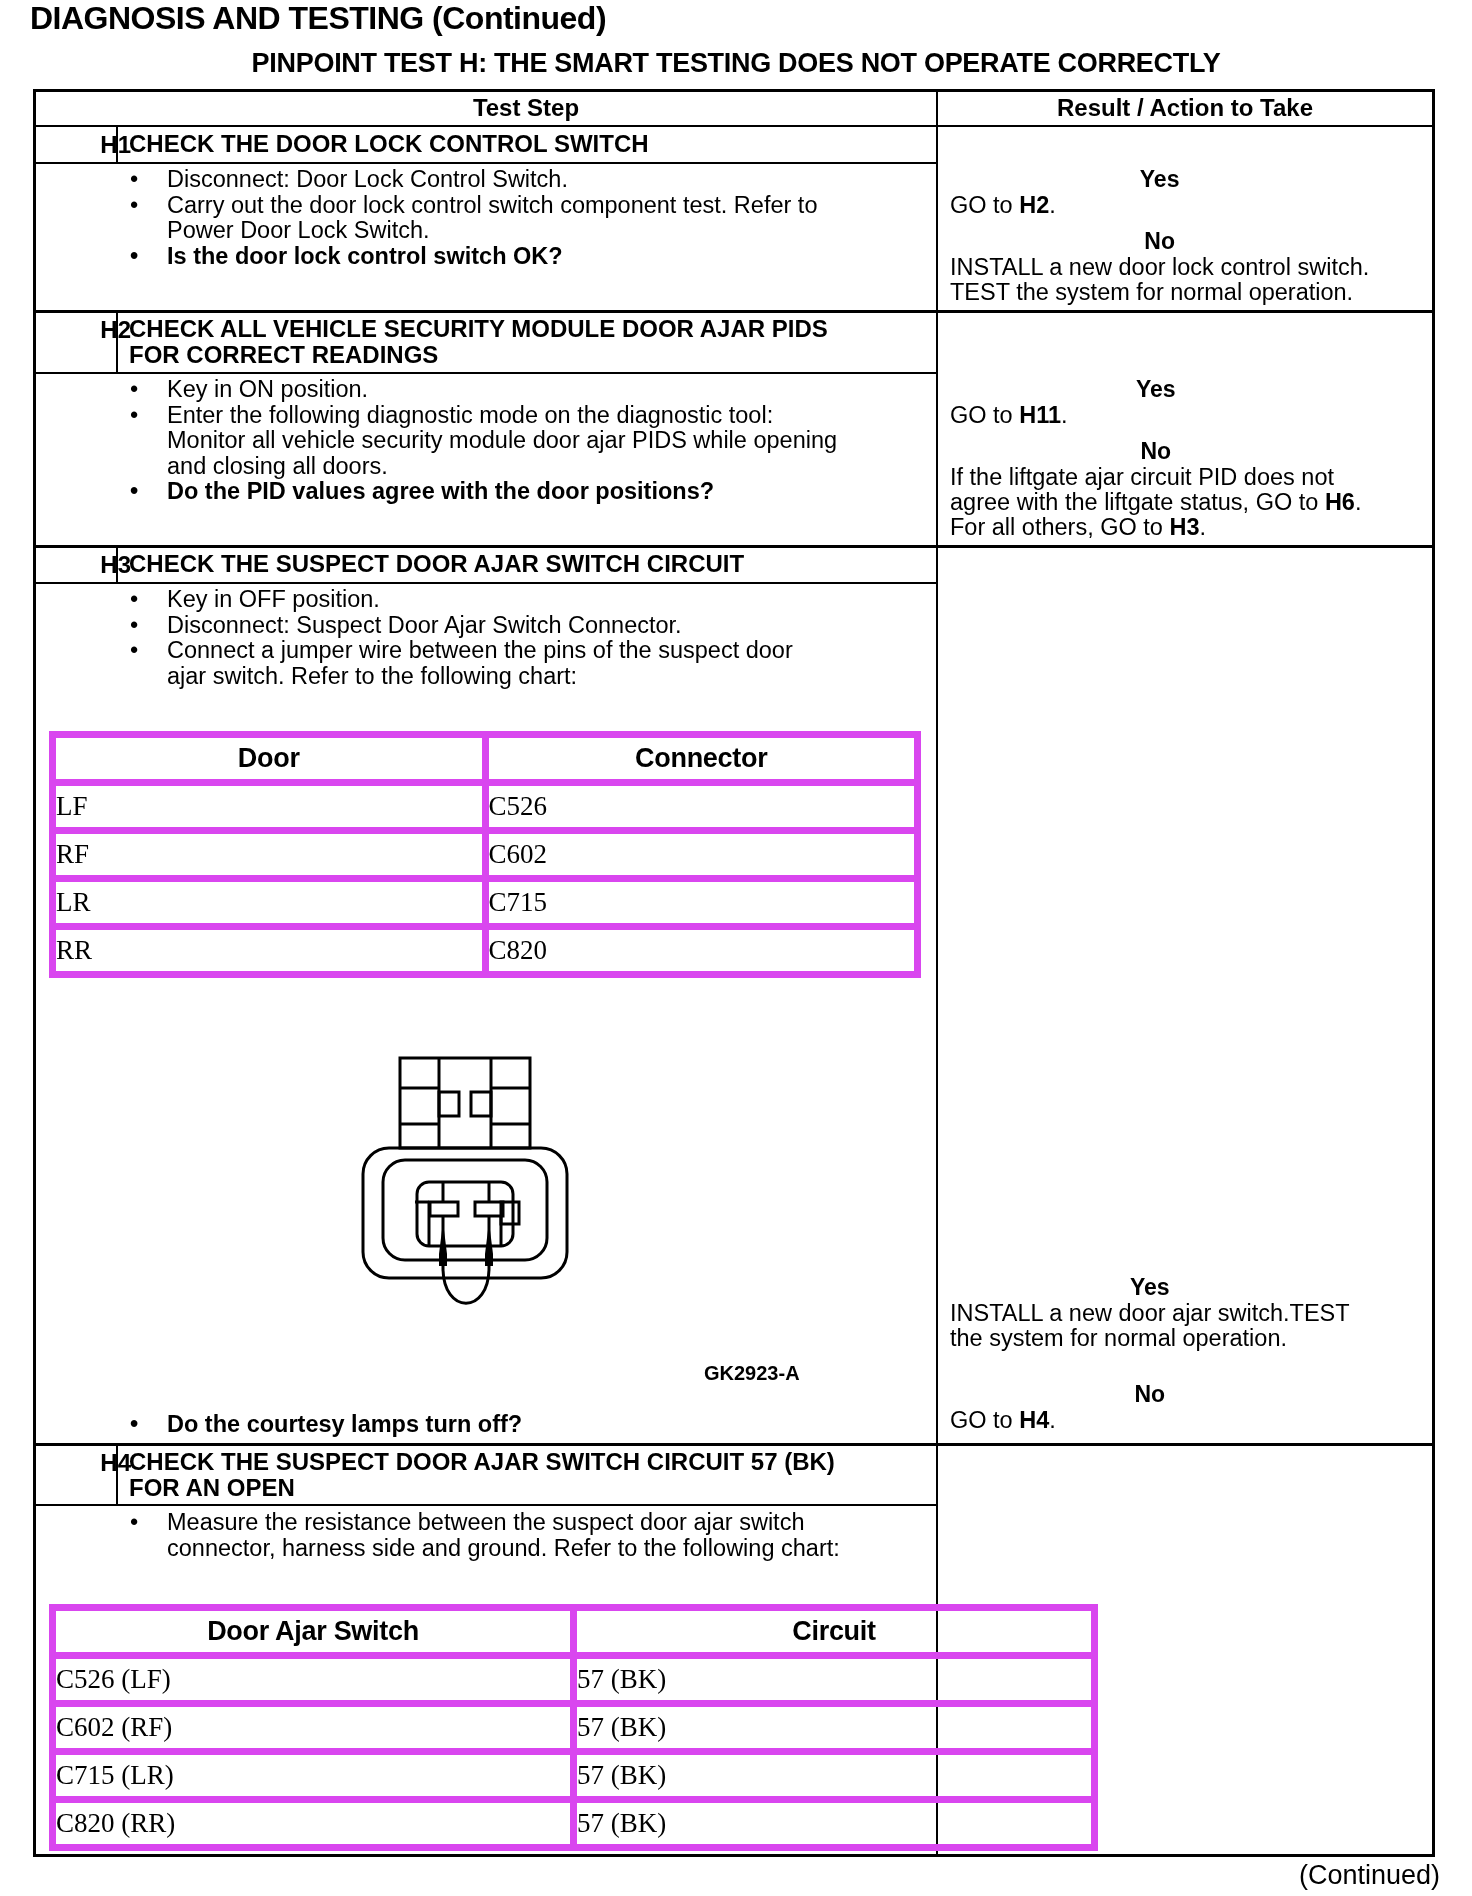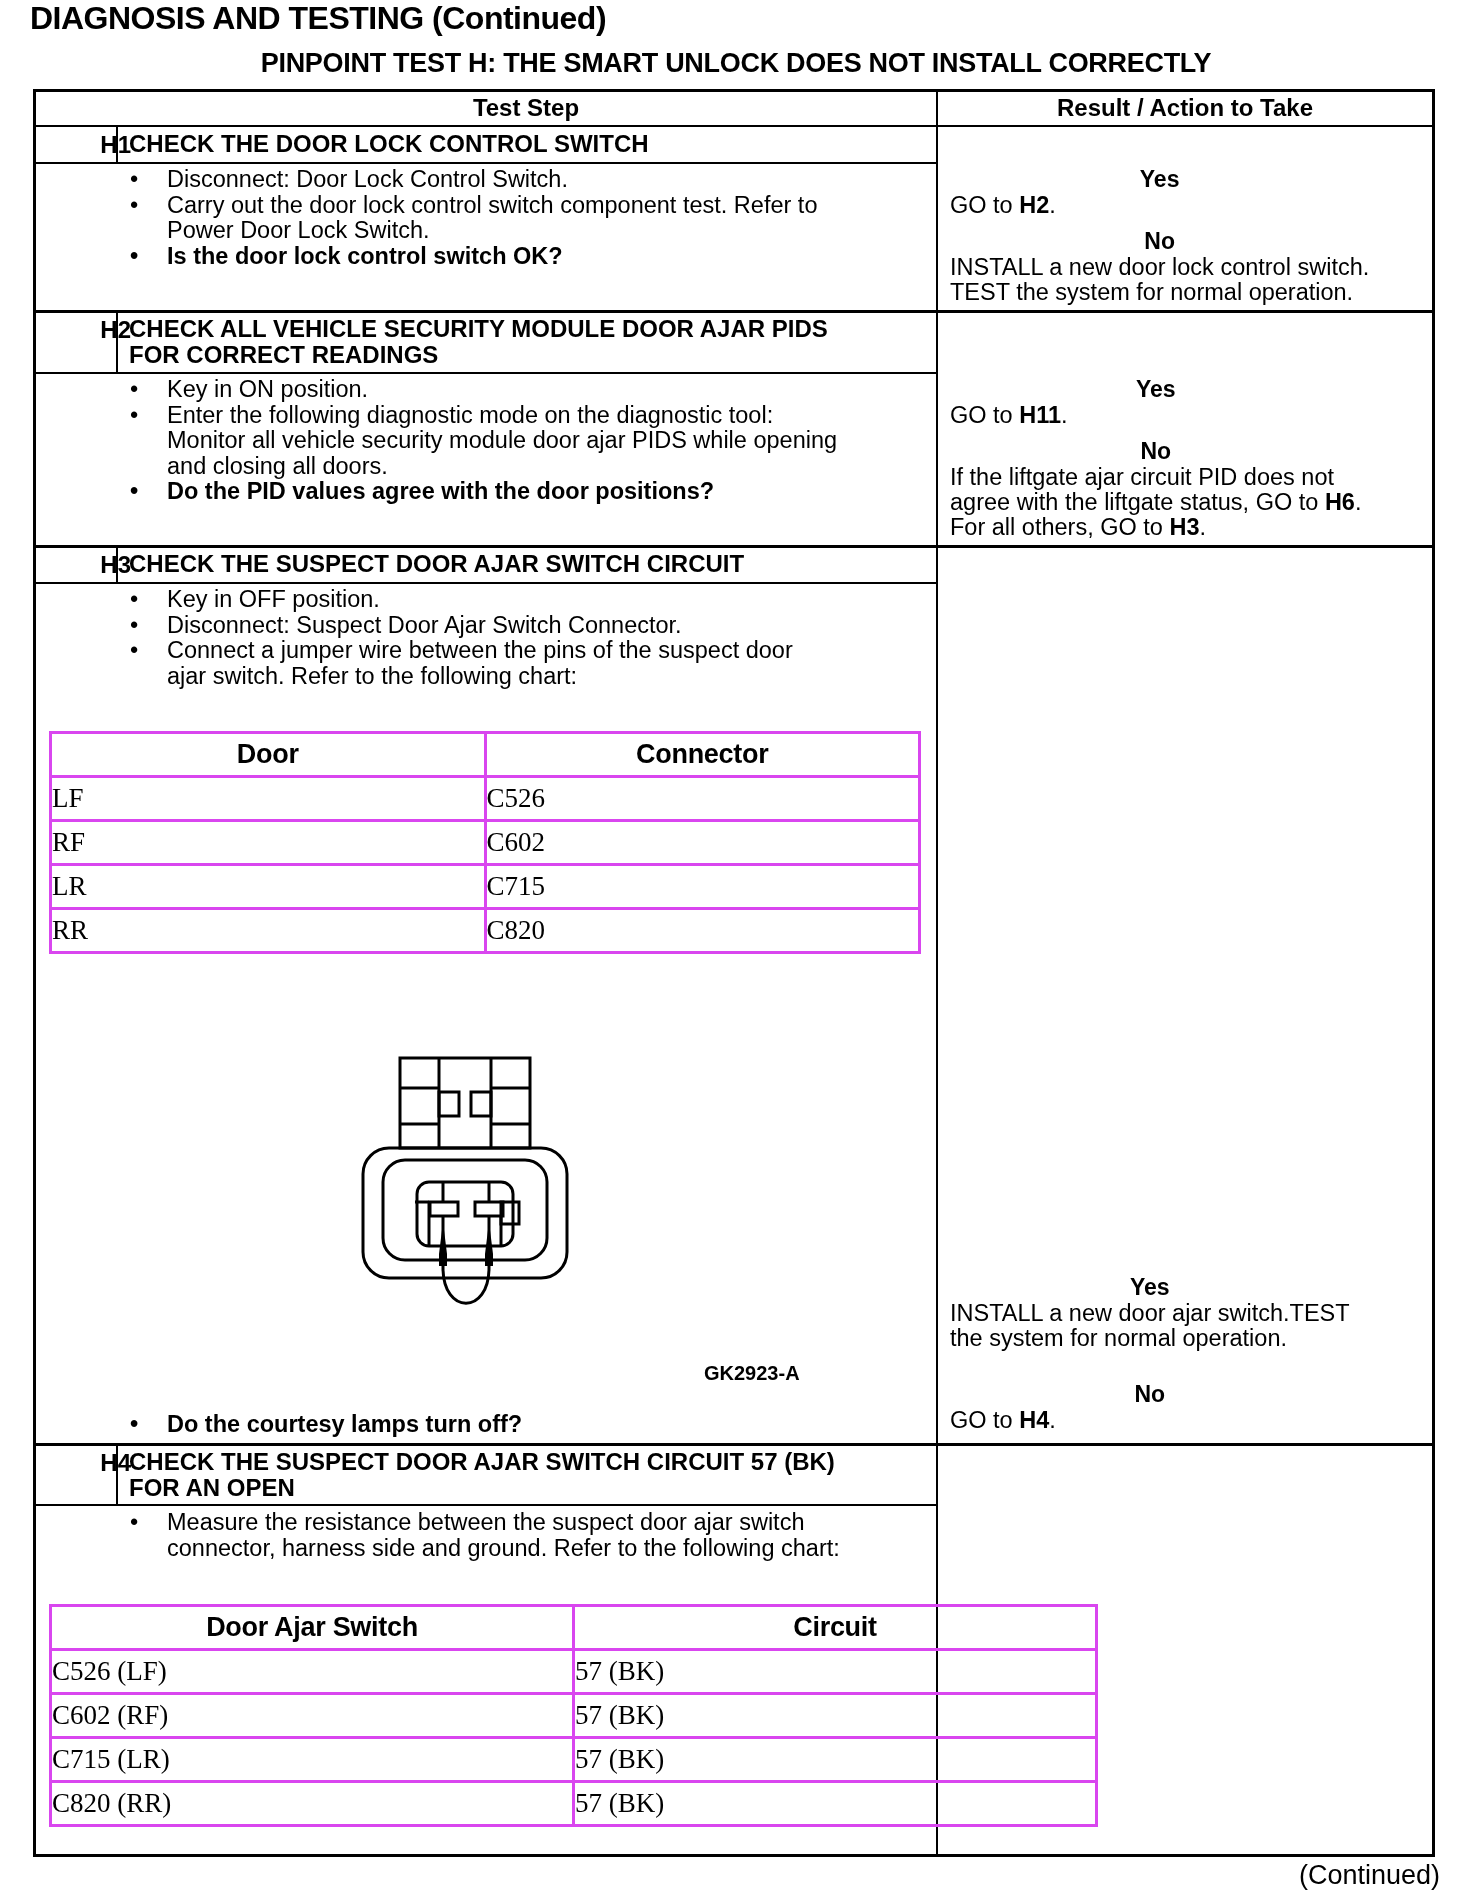--- a/index.html
+++ b/index.html
@@ -18,31 +18,31 @@
   .bullets { font-size: 23.5px; line-height: 25.5px; }
   .bullet { position: relative; padding-left: 37px; white-space: nowrap; }
   .bullet::before { content: "•"; position: absolute; left: 0; top: 0; }
   .bullet.bold { font-weight: bold; }
 
   .res { font-size: 23.5px; line-height: 25px; white-space: nowrap; }
   .res .yn { font-size: 23px; font-weight: bold; line-height: 27px; text-align: center; }
   .res b { font-weight: bold; }
 
   table.sub { position: absolute; border-collapse: collapse; font-family: "Liberation Serif", serif; }
-  table.sub th, table.sub td { border: 3px solid #d946ef; padding: 0; }
+  table.sub th, table.sub td { border: 7px solid #d946ef; padding: 0; }
   table.sub th { font-family: "Liberation Sans", sans-serif; font-weight: bold; font-size: 27px; height: 41px; letter-spacing: -0.3px; }
   table.sub td { font-size: 27px; height: 41px; }
 
   .fig-label { font-size: 20px; font-weight: bold; white-space: nowrap; }
 </style>
 </head>
 <body>
 
 <div class="abs doc-title">DIAGNOSIS AND TESTING (Continued)</div>
-<div class="abs test-title">PINPOINT TEST H: THE SMART UNLOCK DOES NOT INSTALL CORRECTLY</div>
+<div class="abs test-title">PINPOINT TEST H: THE SMART TESTING DOES NOT OPERATE CORRECTLY</div>
 
 <div>
 
   <div class="line" style="left:33px; top:89px; width:1402px; height:3px;"></div>
   <div class="line" style="left:33px; top:1854px; width:1402px; height:3px;"></div>
   <div class="line" style="left:33px; top:89px; width:3px; height:1768px;"></div>
   <div class="line" style="left:1432px; top:89px; width:3px; height:1768px;"></div>
 
   <div class="line" style="left:936px; top:89px; width:2px; height:1768px;"></div>
 

